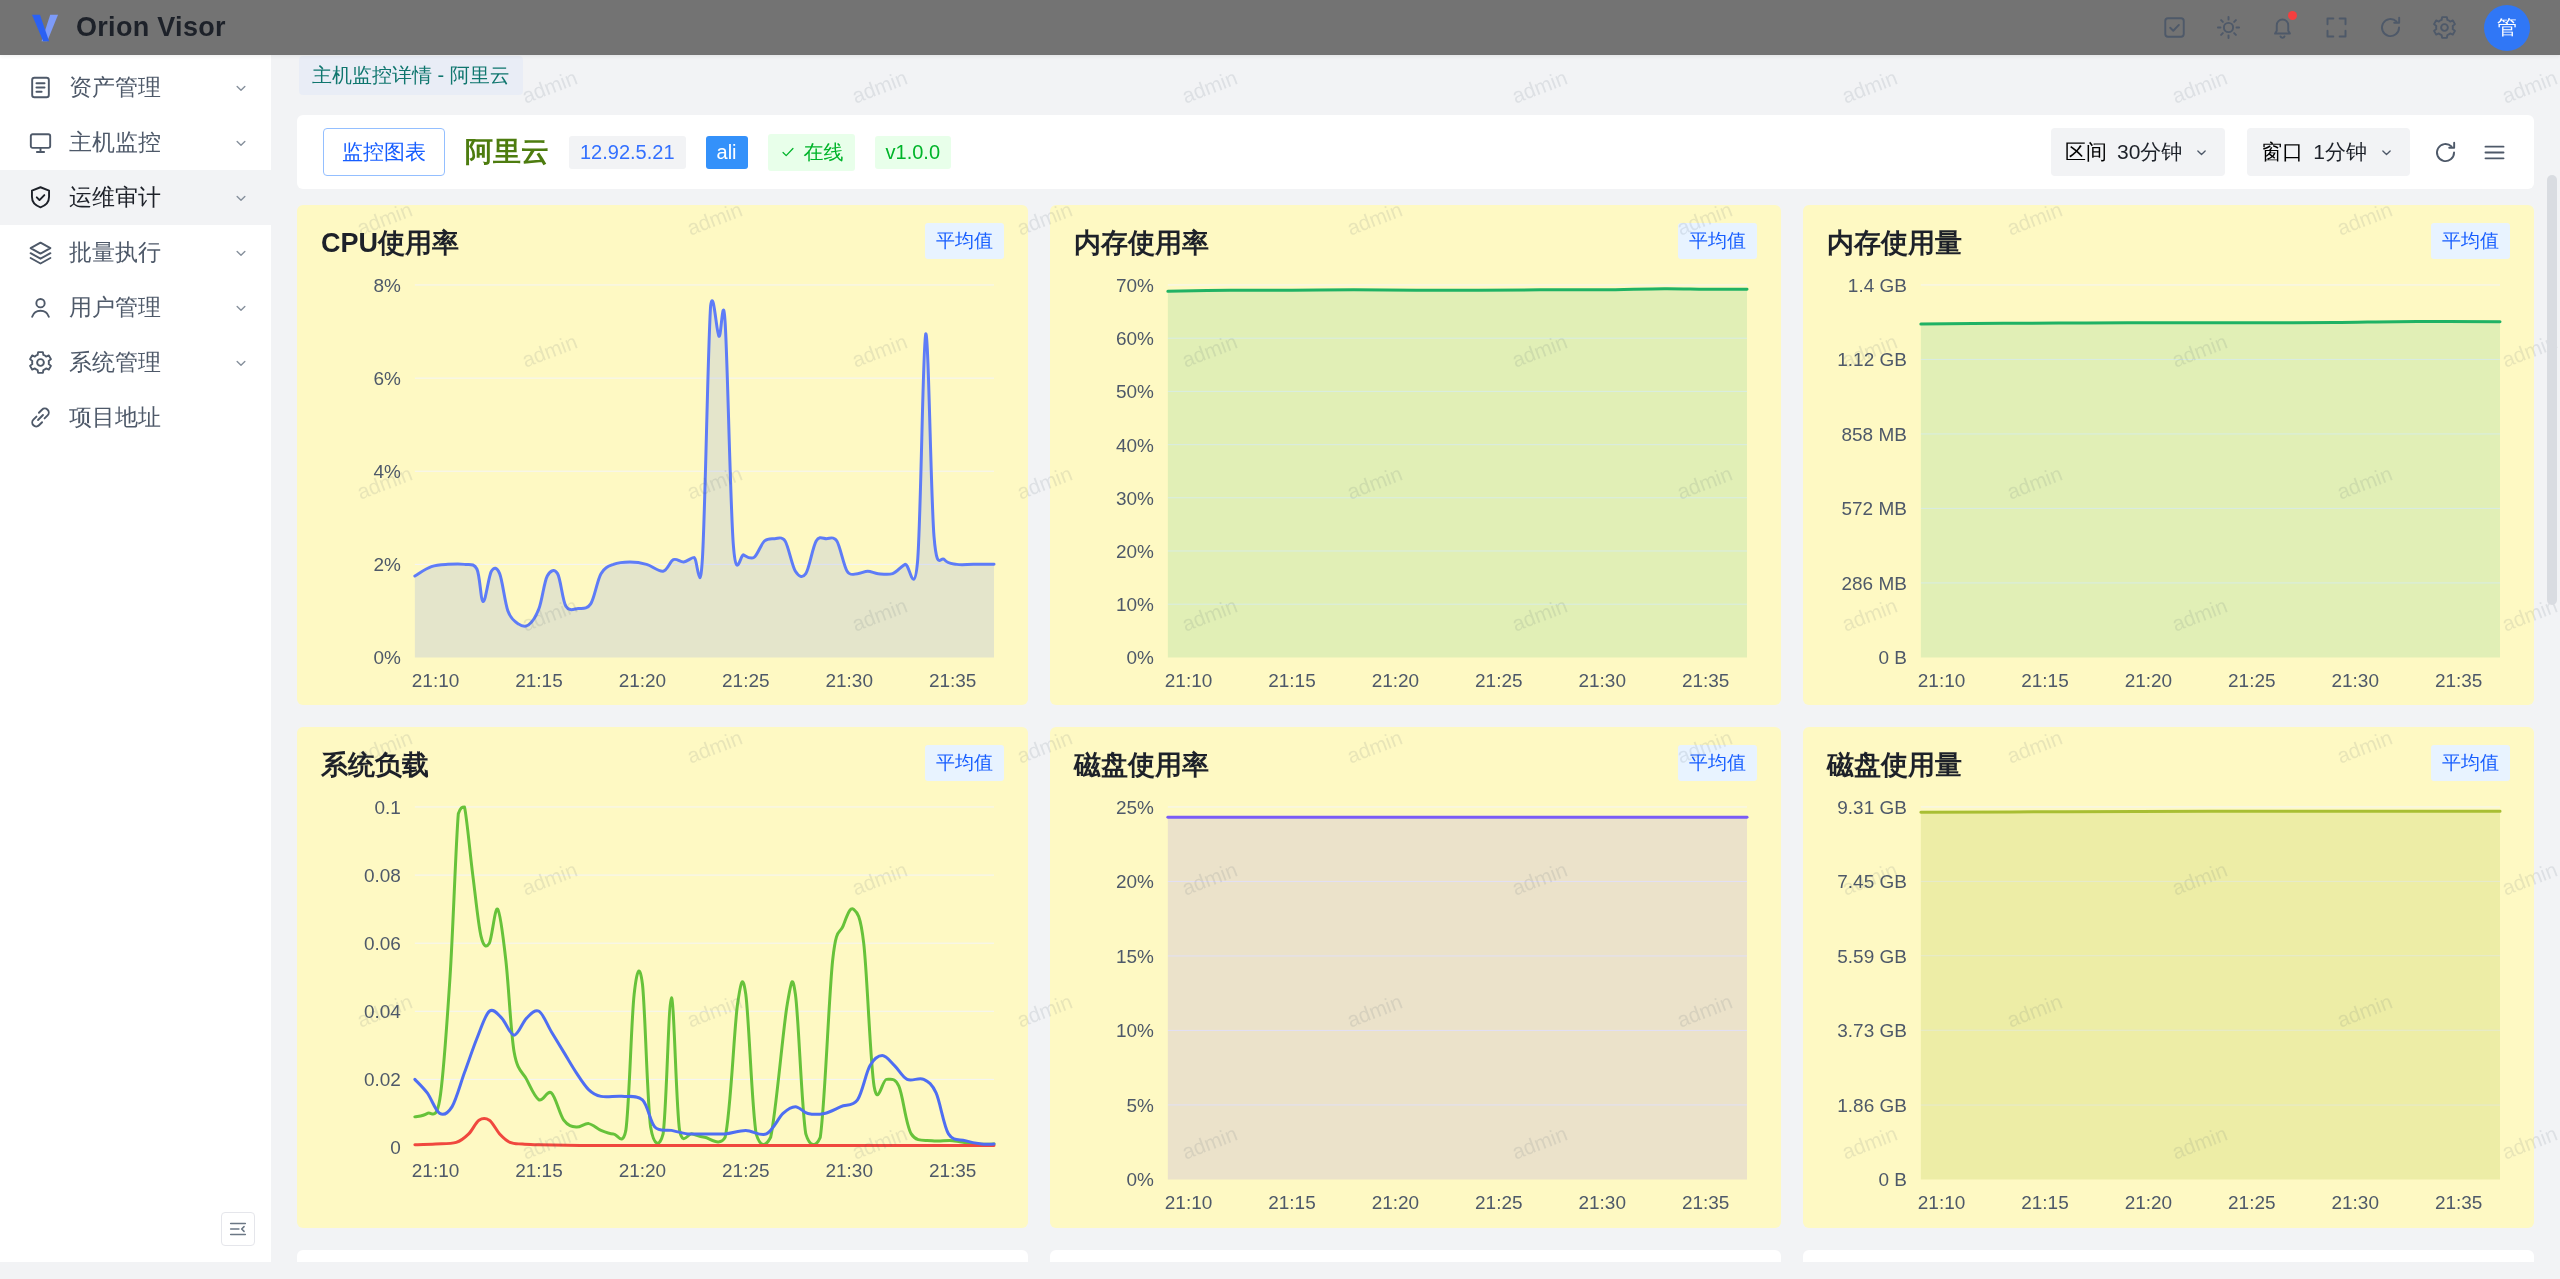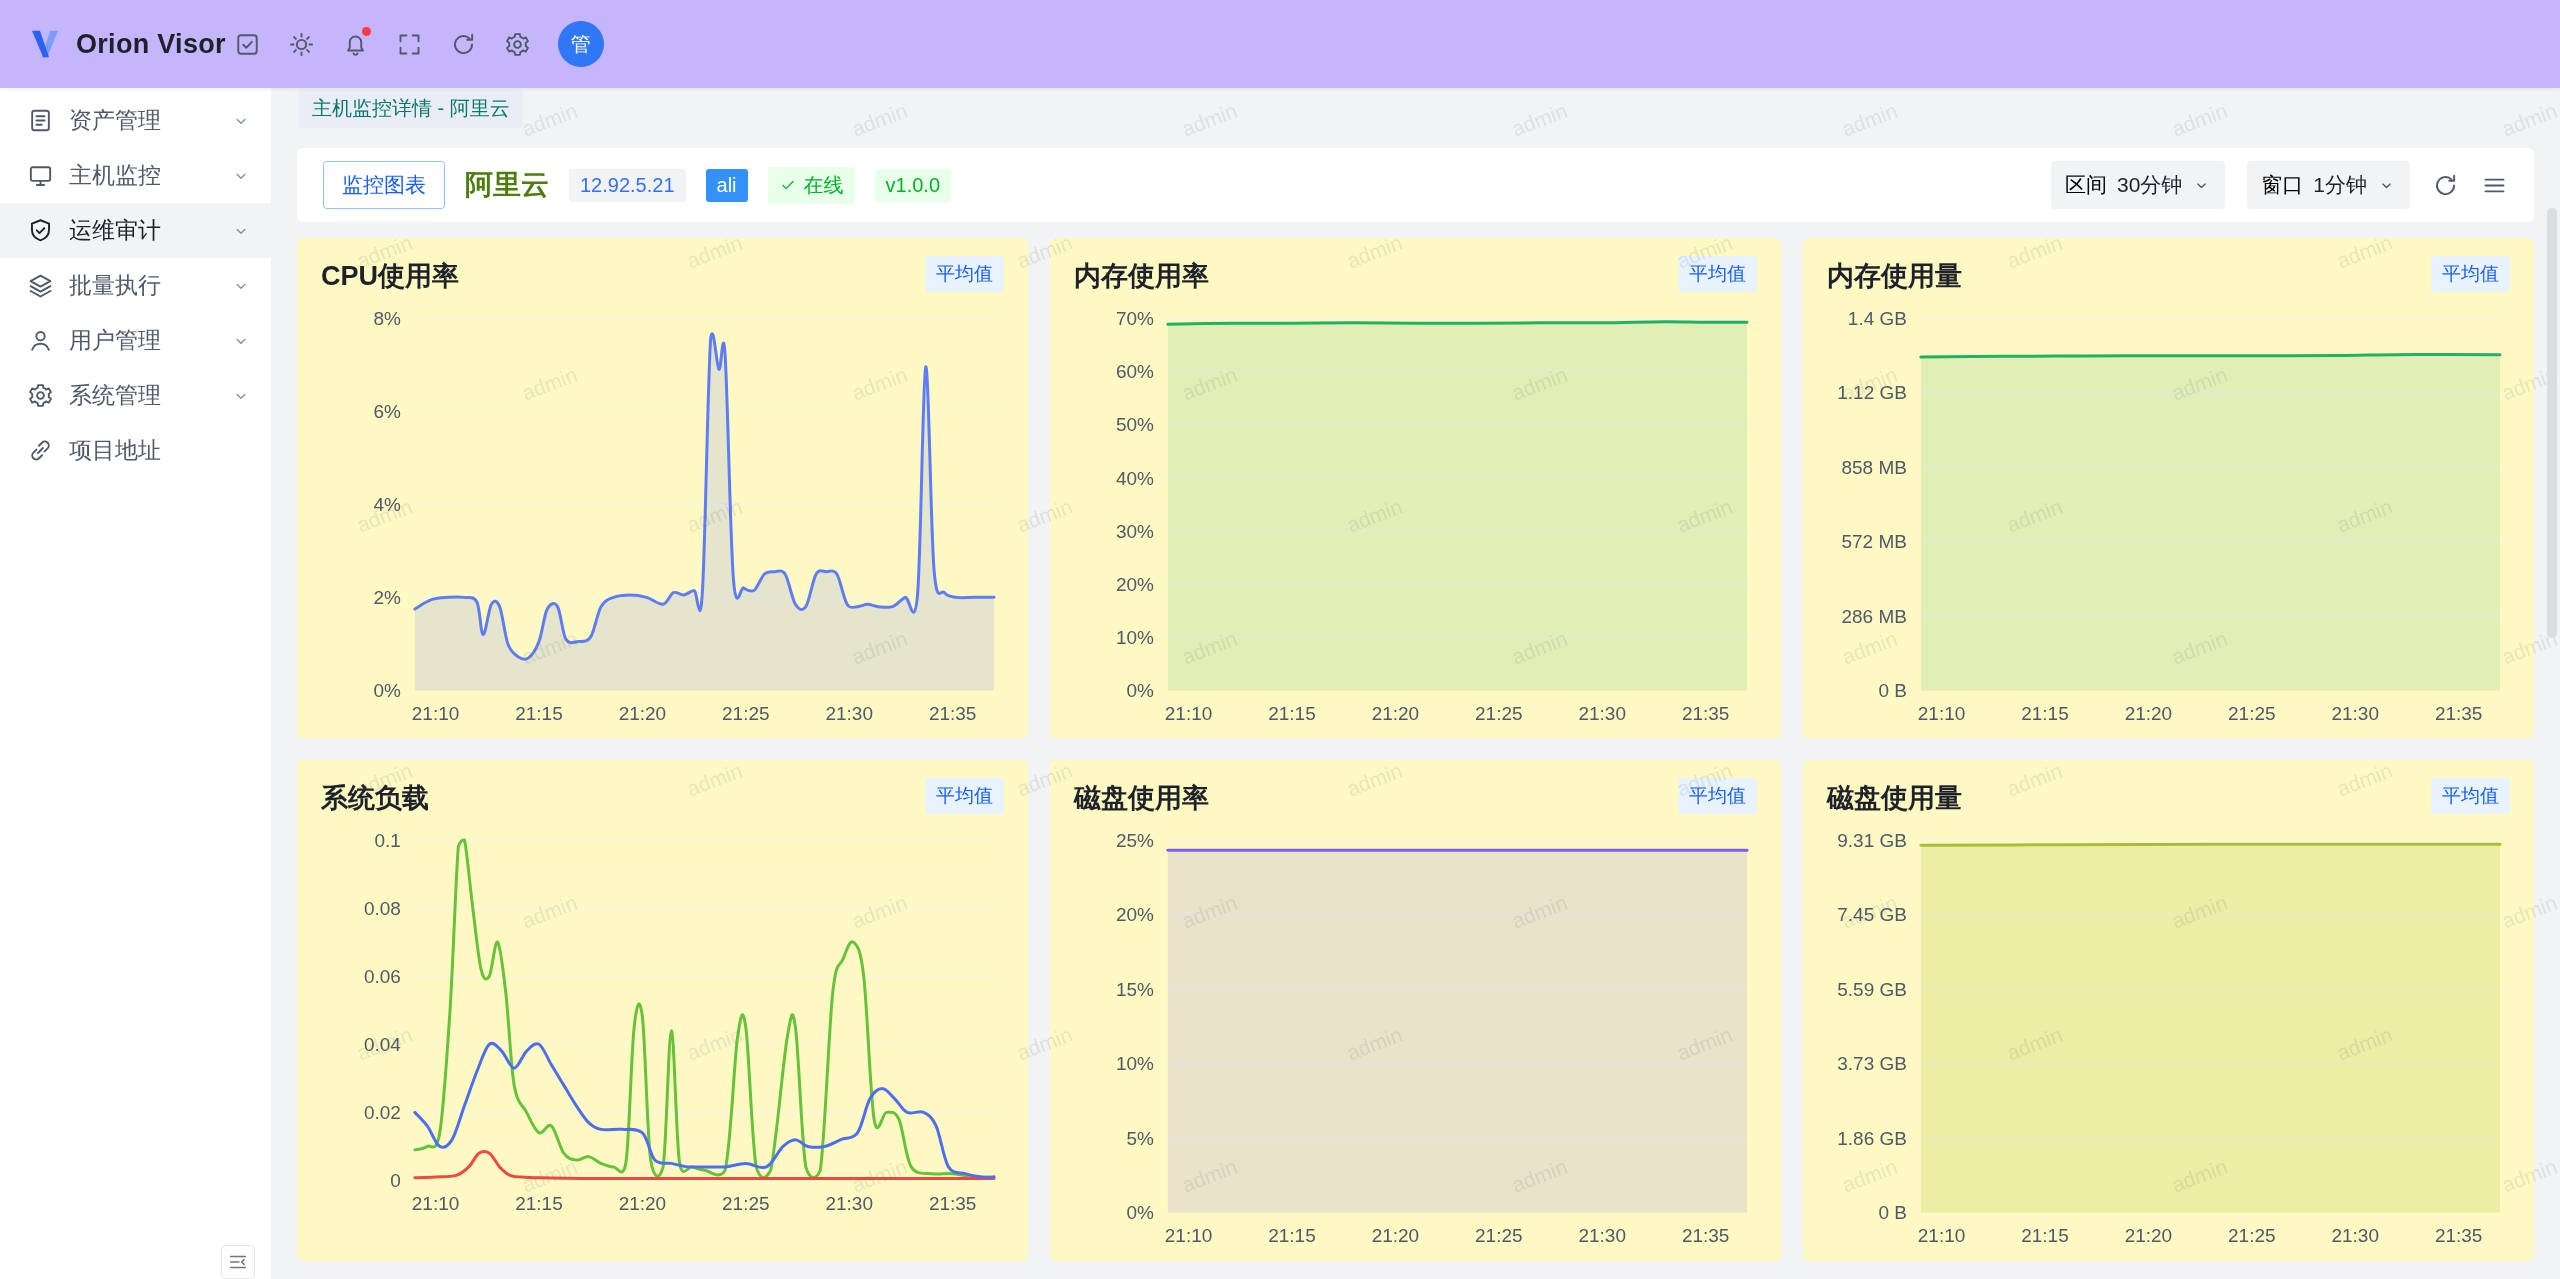--- a/index.html
+++ b/index.html
@@ -2,21 +2,21 @@
 <html><head>
 <meta charset="utf-8">
 <style>
   * { box-sizing: border-box; margin: 0; padding: 0; }
   html,body { width:2560px; height:1279px; overflow:hidden; }
   body {
     font-family:"Liberation Sans","DejaVu Sans",sans-serif;
     background:#f2f3f5; color:#1d2129;
   }
   
-  .navbar { height:88px; background:#c4b5fd; display:flex; align-items:center; justify-content:flex-start;
+  .navbar { height:55px; background:#737373; display:flex; align-items:center; justify-content:space-between;
     padding:0 30px 0 26px; box-shadow:0 1px 4px rgba(29,33,41,.08); position:relative; z-index:200; }
   .logo { display:flex; align-items:center; gap:12px; }
   .logo-text { font-size:27px; font-weight:600; color:#1d2129; letter-spacing:.3px; }
   .nav-actions { display:flex; align-items:center; gap:10px; }
   .nav-icons { display:flex; align-items:center; gap:10px; }
   .nav-icon-btn { width:44px; height:44px; border-radius:6px; display:flex; align-items:center; justify-content:center;
     color:#4e5969; cursor:pointer; position:relative; }
   .nicon { width:27px; height:27px; display:block; }
   .badge-dot { position:absolute; top:5px; right:7px; width:9px; height:9px; border-radius:50%; background:#f53f3f; }
   .avatar { width:46px; height:46px; border-radius:50%; background:#3077f6; color:#fff; display:flex;

